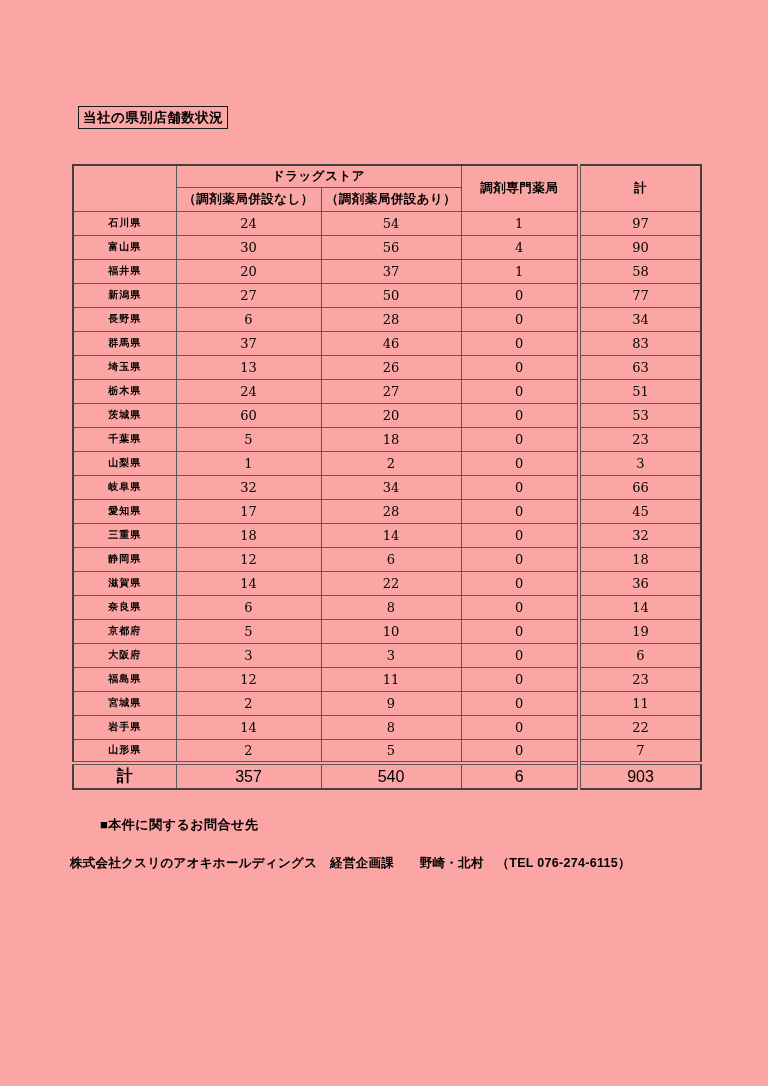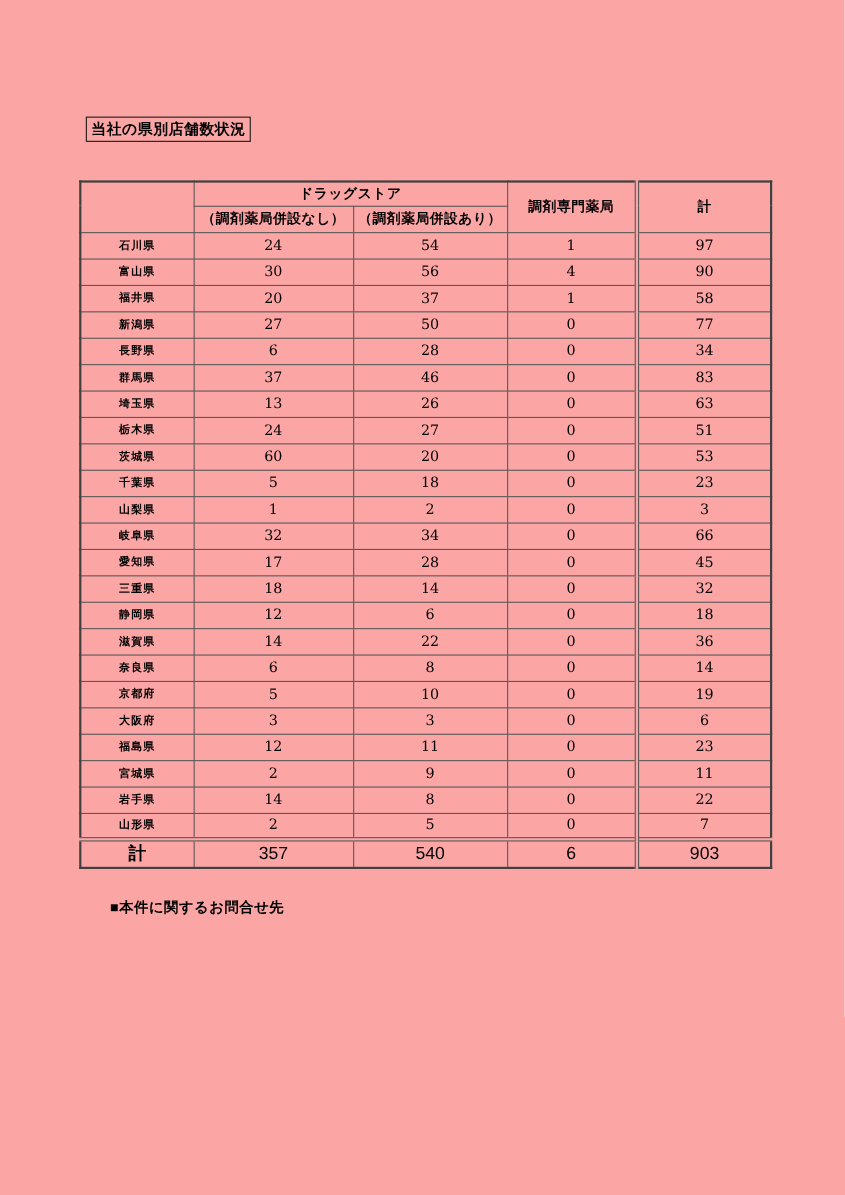--- a/index.html
+++ b/index.html
@@ -292,14 +292,15 @@
         <td class="num">357</td>
         <td class="num">540</td>
         <td class="num">6</td>
         <td class="num col-total">903</td>
       </tr>
     </tfoot>
   </table>
 
   <div class="footer-heading">■本件に関するお問合せ先</div>
 
+  <div class="footer-contact">株式会社クスリのアオキホールディングス　経営企画課　　野崎・北村　（TEL 076-274-6115）</div>
 
 </div>
 
 </body></html>

